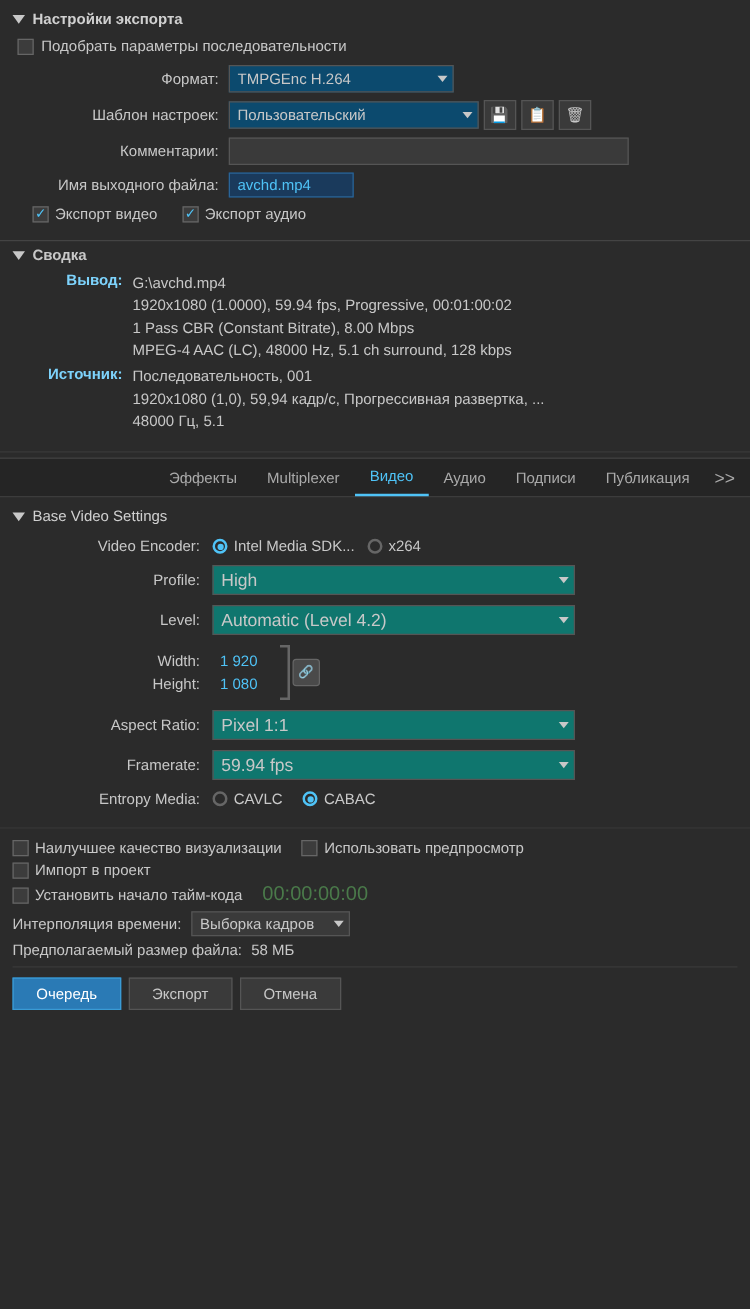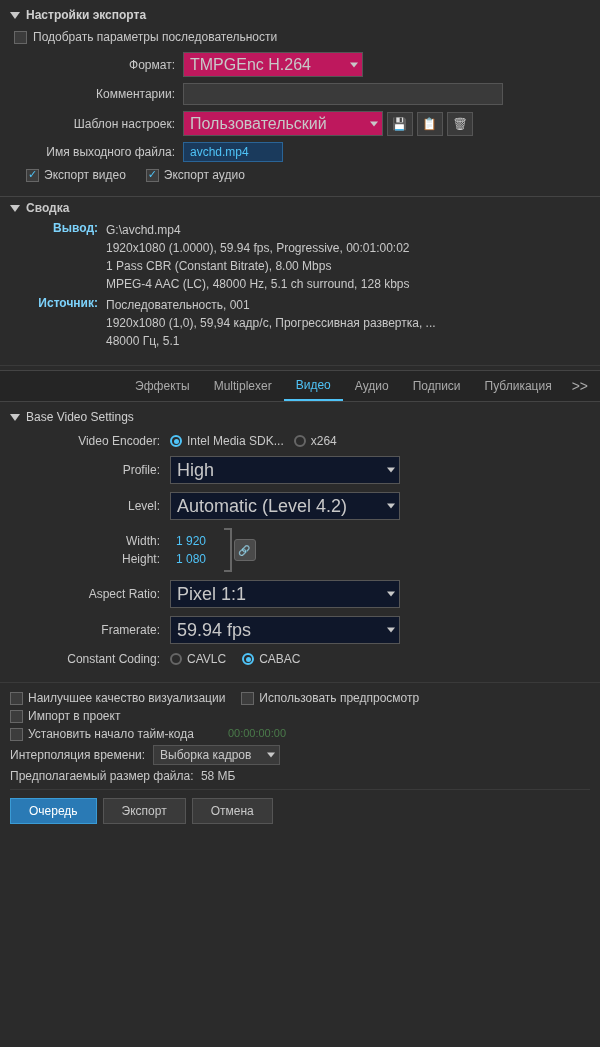--- a/index.html
+++ b/index.html
@@ -94,25 +94,25 @@
     .form-label-comment { width: 140px; }
     .form-label-filename { width: 140px; }
 
     .select-wrapper {
       position: relative;
       display: inline-flex;
       align-items: center;
     }
 
     .dropdown-select {
-      background: #be185d;
+      background: #0c4a6e;
       border: 1px solid #555;
       color: #c8c8c8;
       padding: 3px 24px 3px 6px;
-      font-size: 16px;
+      font-size: 12px;
       appearance: none;
       cursor: pointer;
       min-width: 180px;
     }
 
     .dropdown-select-wide {
       min-width: 200px;
     }
 
     .dropdown-arrow {
@@ -300,28 +300,28 @@
 
     .radio-dot.selected::after {
       content: '';
       width: 5px;
       height: 5px;
       border-radius: 50%;
       background: #4fc3f7;
     }
 
     .vs-select {
-      background: #0f172a;
+      background: #0f766e;
       border: 1px solid #555;
       color: #c8c8c8;
       padding: 3px 24px 3px 6px;
-      font-size: 18px;
+      font-size: 14px;
       appearance: none;
       cursor: pointer;
-      width: 230px;
+      width: 290px;
     }
 
     .dim-row {
       display: flex;
       align-items: center;
       gap: 6px;
     }
 
     .dim-value {
       color: #4fc3f7;
@@ -367,22 +367,22 @@
       display: flex;
       align-items: center;
       gap: 5px;
       margin-right: 12px;
     }
 
     .time-input {
       background: transparent;
       border: none;
       color: #4a7a4a;
-      font-size: 11px;
-      margin-left: 18px;
+      font-size: 16px;
+      margin-left: 0;
     }
 
     .interp-row {
       display: flex;
       align-items: center;
       gap: 8px;
       margin-bottom: 4px;
     }
 
     .interp-label {
@@ -450,43 +450,43 @@
     </div>
 
     <div class="form-row">
       <span class="form-label form-label-format">Формат:</span>
       <div class="select-wrapper">
         <select class="dropdown-select">
           <option value="TMPGEnc H.264">TMPGEnc H.264</option>
         </select>
         <span class="dropdown-arrow"></span>
       </div>
-    </div>
-
-    <div class="form-row">
-      <span class="form-label form-label-comment">Комментарии:</span>
-      <input type="text" class="comment-input" value="" style="">
     </div>
 
     <div class="form-row">
       <span class="form-label form-label-template">Шаблон настроек:</span>
       <div class="template-row">
         <div class="select-wrapper">
           <select class="dropdown-select dropdown-select-wide">
             <option value="Пользовательский">Пользовательский</option>
           </select>
           <span class="dropdown-arrow"></span>
         </div>
         <button class="icon-btn" title="Save">💾</button>
         <button class="icon-btn" title="Copy">📋</button>
         <button class="icon-btn" title="Delete">🗑</button>
       </div>
     </div>
 
     <div class="form-row">
+      <span class="form-label form-label-comment">Комментарии:</span>
+      <input type="text" class="comment-input" value="" style="">
+    </div>
+
+    <div class="form-row">
       <span class="form-label form-label-filename">Имя выходного файла:</span>
       <span class="filename-display">avchd.mp4</span>
     </div>
 
     <div class="export-checkboxes">
       <label class="checkbox-item">
         <input type="checkbox" checked="" style="">
         <span>Экспорт видео</span>
       </label>
       <label class="checkbox-item">
@@ -605,21 +605,21 @@
       <span class="vs-label vs-label-w">Framerate:</span>
       <div class="select-wrapper">
         <select class="vs-select">
           <option value="59.94 fps">59.94 fps</option>
         </select>
         <span class="dropdown-arrow"></span>
       </div>
     </div>
 
     <div class="vs-row">
-      <span class="vs-label vs-label-w">Constant Coding:</span>
+      <span class="vs-label vs-label-w">Entropy Media:</span>
       <div class="entropy-row">
         <label class="radio-option">
           <span class="radio-dot"></span>
           <span>CAVLC</span>
         </label>
         <label class="radio-option">
           <span class="radio-dot selected"></span>
           <span>CABAC</span>
         </label>
       </div>

